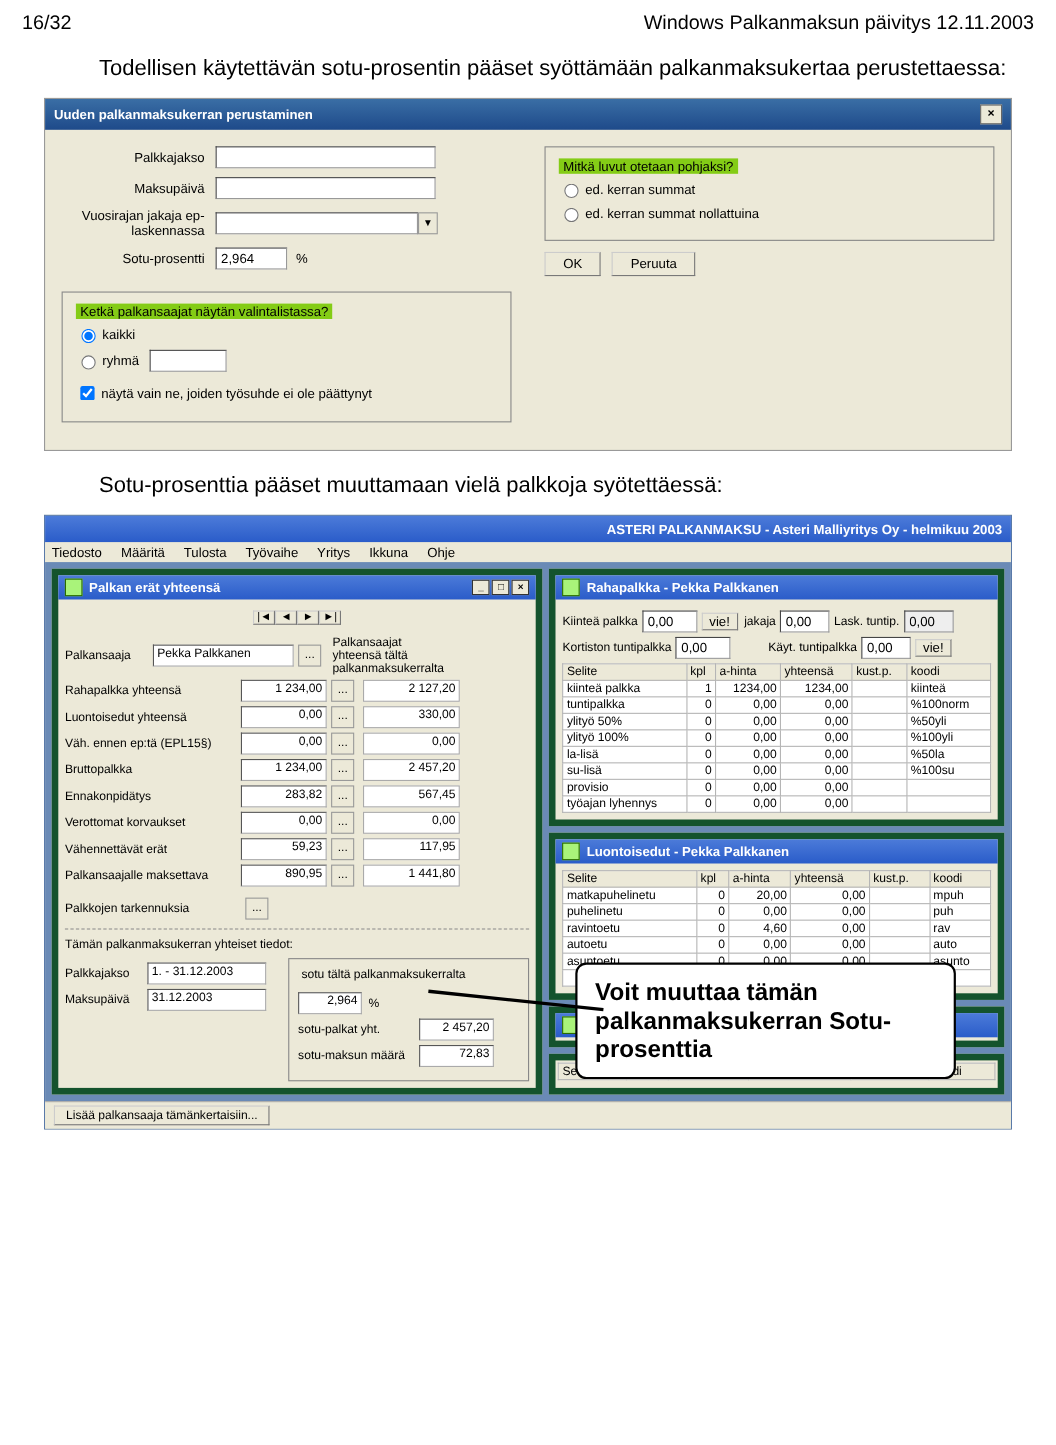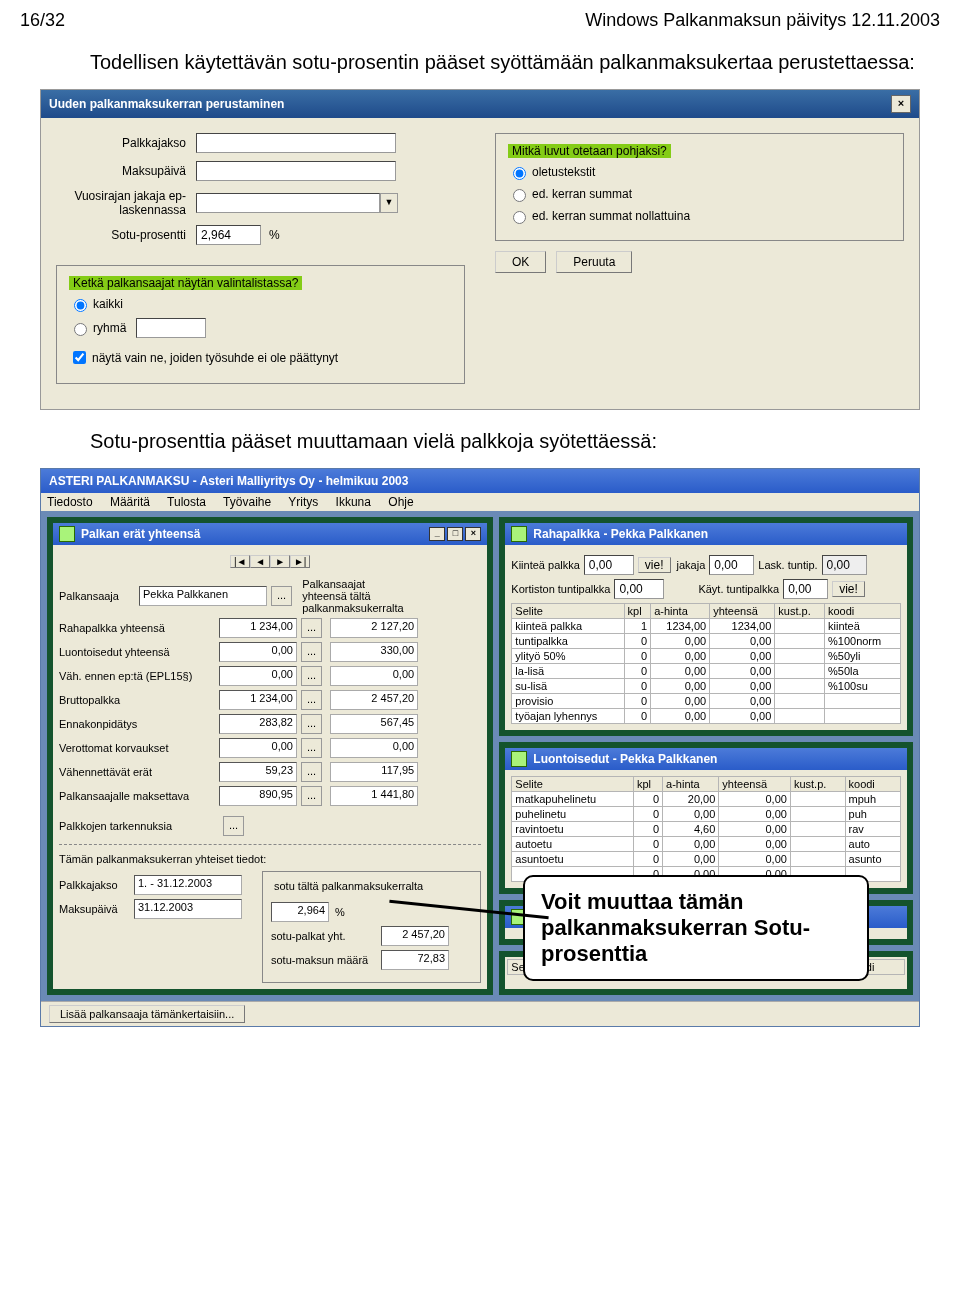--- a/index.html
+++ b/index.html
@@ -119,20 +119,21 @@
 
   .app2 {
     margin: 0 40px;
     border: 1px solid #5a7aa9;
     font-family: Tahoma, sans-serif;
     font-size: 12px;
     background:#ece9d8;
   }
   .app2 .titlebar {
     background: linear-gradient(#4c7bd9,#2a5cc9);
+    justify-content: flex-end;
   }
   .menubar {
     background:#ece9d8;
     padding: 2px 6px;
     font-size:12px;
   }
   .menubar span {
     margin-right: 14px;
   }
   .desktop {
@@ -351,24 +352,20 @@
           </div>
         <div class="opt" style="margin-top:10px">
             <input type="checkbox" checked="" style="">
             <span>näytä vain ne, joiden työsuhde ei ole päättynyt</span>
           </div>
       </div>
     </div>
     <div class="col-right">
       <div class="fieldset">
         <div class="fieldset-title">Mitkä luvut otetaan pohjaksi?</div>
-        <div class="opt">
-            <input type="radio" checked="" style="">
-            <span>oletustekstit</span>
-          </div>
         <div class="opt">
             <input type="radio" style="">
             <span>ed. kerran summat</span>
           </div>
         <div class="opt">
             <input type="radio" style="">
             <span>ed. kerran summat nollattuina</span>
           </div>
       </div>
       <div class="btn-row">
@@ -557,20 +554,28 @@
                 </tr>
                 <tr>
                   <td class="">ylityö 50%</td>
                   <td class="num">0</td>
                   <td class="num">0,00</td>
                   <td class="num">0,00</td>
                   <td class=""></td>
                   <td class="">%50yli</td>
                 </tr>
                 <tr>
+                  <td class="">ylityö 100%</td>
+                  <td class="num">0</td>
+                  <td class="num">0,00</td>
+                  <td class="num">0,00</td>
+                  <td class=""></td>
+                  <td class="">%100yli</td>
+                </tr>
+                <tr>
                   <td class="">la-lisä</td>
                   <td class="num">0</td>
                   <td class="num">0,00</td>
                   <td class="num">0,00</td>
                   <td class=""></td>
                   <td class="">%50la</td>
                 </tr>
                 <tr>
                   <td class="">su-lisä</td>
                   <td class="num">0</td>

